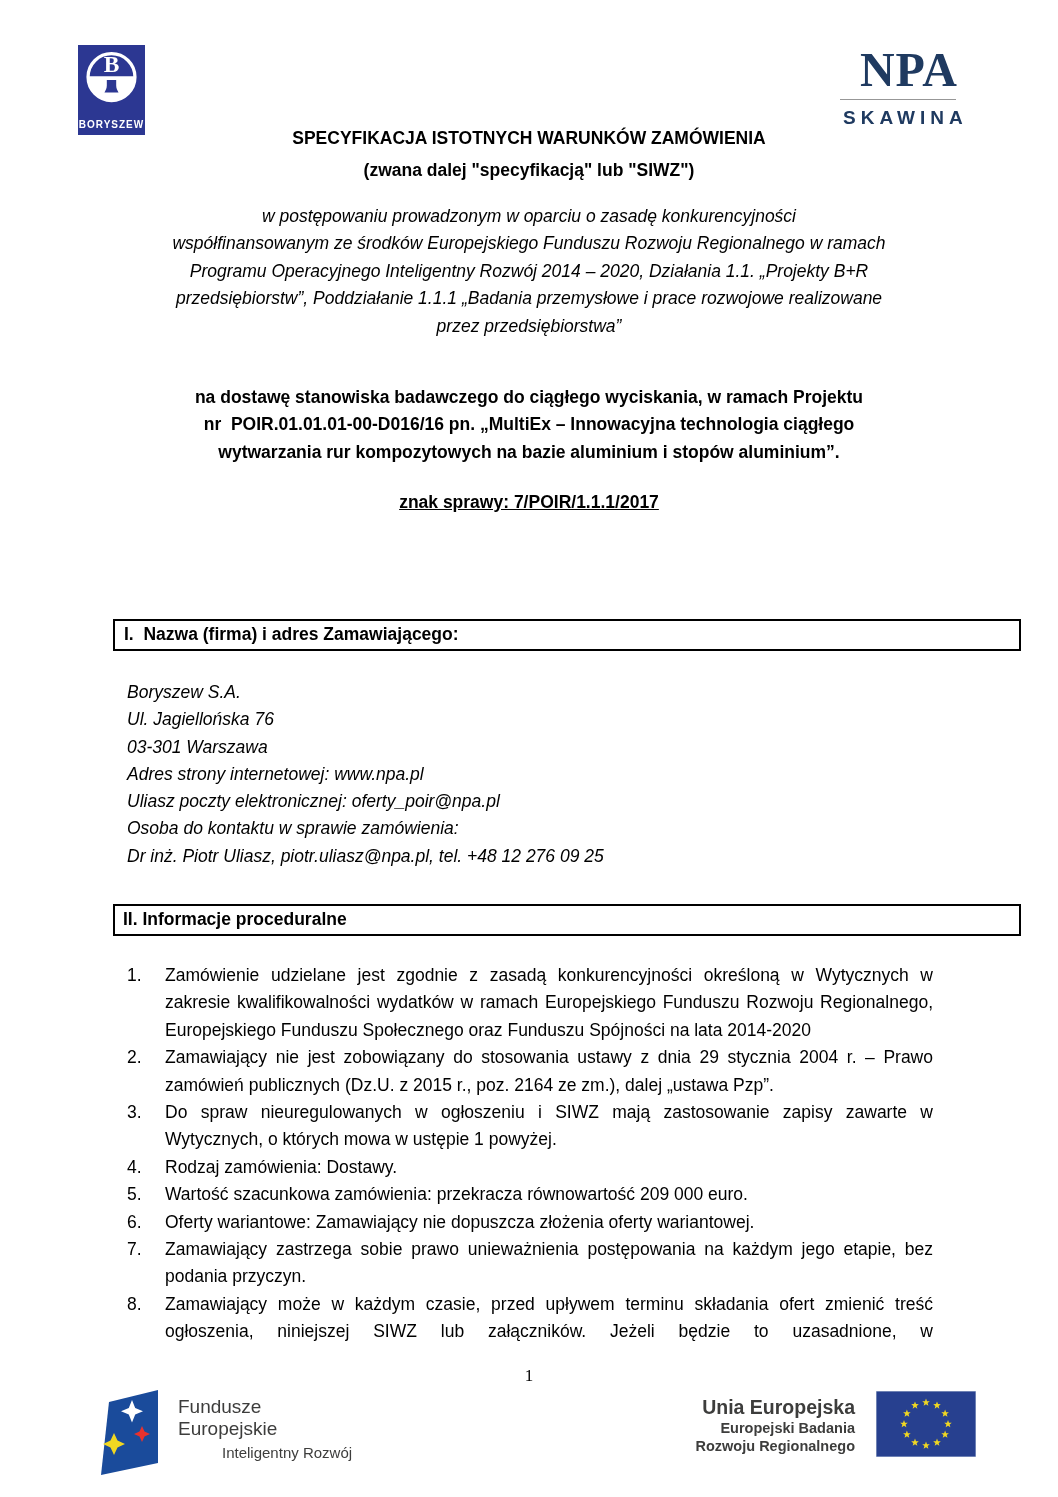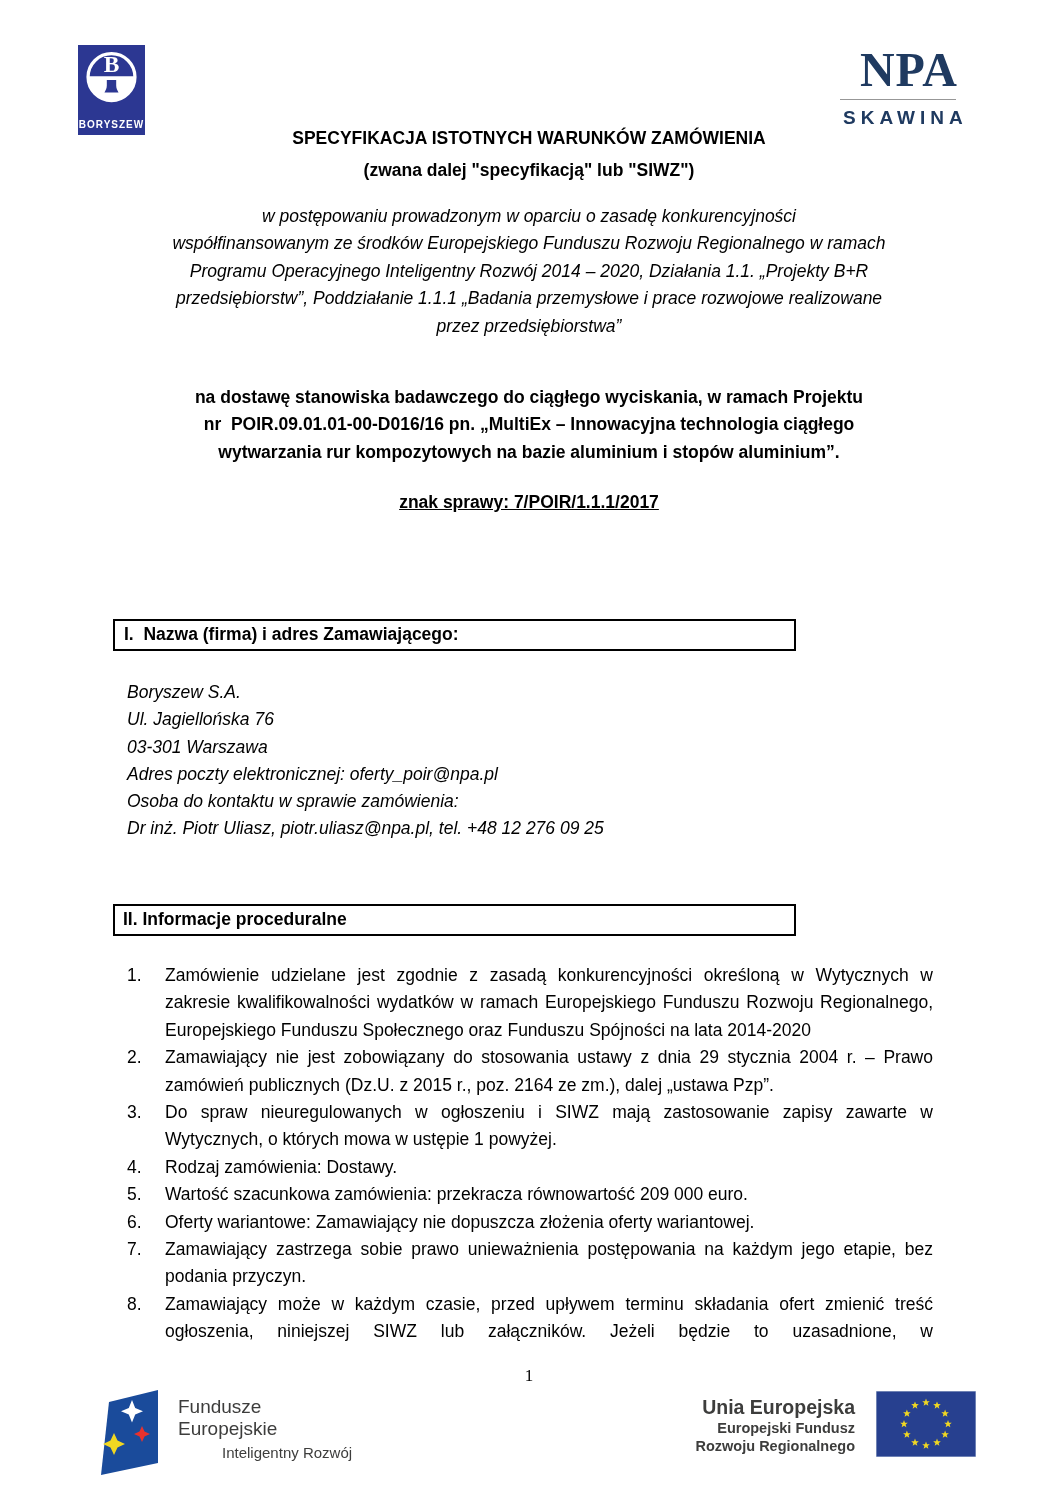--- a/index.html
+++ b/index.html
@@ -48,21 +48,21 @@
     position:absolute;top:384px;left:64px;right:64px;
     text-align:center;font-size:17.5px;line-height:27.4px;font-weight:bold;
     white-space:pre-wrap;
   }
   .case-number{
     position:absolute;top:492px;left:0;right:0;
     text-align:center;font-size:17.5px;font-weight:bold;text-decoration:underline;
   }
   
   .section-box{
-    position:absolute;left:113px;width:683px;box-sizing:border-box;
+    position:absolute;left:113px;width:908px;box-sizing:border-box;
     border:2px solid #000;padding:3px 9px 4px 9px;
     font-weight:bold;font-size:17.5px;white-space:pre-wrap;
     background:#fff;
   }
   .sec1{top:619px;}
   .sec2{top:904px;padding-left:8px;}
   
   .address{
     position:absolute;top:679px;left:127px;right:126px;
     font-size:17.5px;line-height:27.3px;font-style:italic;
@@ -121,31 +121,32 @@
     <div>(zwana dalej "specyfikacją" lub "SIWZ")</div>
   </div>
 
   <div class="intro">w postępowaniu prowadzonym w oparciu o zasadę konkurencyjności
 współfinansowanym ze środków Europejskiego Funduszu Rozwoju Regionalnego w ramach
 Programu Operacyjnego Inteligentny Rozwój 2014 – 2020, Działania 1.1. „Projekty B+R
 przedsiębiorstw”, Poddziałanie 1.1.1 „Badania przemysłowe i prace rozwojowe realizowane
 przez przedsiębiorstwa”</div>
 
   <div class="subject">na dostawę stanowiska badawczego do ciągłego wyciskania, w ramach Projektu
-nr  POIR.09.01.01-00-D016/16 pn. „MultiEx – Innowacyjna technologia ciągłego
+nr  POIR.01.01.01-00-D016/16 pn. „MultiEx – Innowacyjna technologia ciągłego
 wytwarzania rur kompozytowych na bazie aluminium i stopów aluminium”.</div>
 
   <div class="case-number">znak sprawy: 7/POIR/1.1.1/2017</div>
 
   <div class="section-box sec1">I.  Nazwa (firma) i adres Zamawiającego:</div>
   <div class="address">
     <div>Boryszew S.A.</div>
     <div>Ul. Jagiellońska 76</div>
     <div>03-301 Warszawa</div>
-    <div>Adres poczty elektronicznej: oferty_poir@npa.pl</div>
+    <div>Adres strony internetowej: www.npa.pl</div>
+    <div>Uliasz poczty elektronicznej: oferty_poir@npa.pl</div>
     <div>Osoba do kontaktu w sprawie zamówienia:</div>
     <div>Dr inż. Piotr Uliasz, piotr.uliasz@npa.pl, tel. +48 12 276 09 25</div>
   </div>
 
   <div class="section-box sec2">II. Informacje proceduralne</div>
   <div class="num-list">
     <div class="li">
       <span class="num">1.</span>
       <div class="txt">Zamówienie udzielane jest zgodnie z zasadą konkurencyjności określoną w Wytycznych w zakresie kwalifikowalności wydatków w ramach Europejskiego Funduszu Rozwoju Regionalnego, Europejskiego Funduszu Społecznego oraz Funduszu Spójności na lata 2014-2020</div>
     </div>
@@ -188,21 +189,21 @@
     <path d="M18,46 L21.5,53.5 L29,57 L21.5,60.5 L18,68 L14.5,60.5 L7,57 L14.5,53.5 Z" fill="var(--star-yellow,#f0d722)"></path>
   </svg>
   <div class="fe-logo-text">
     <div class="fe-line-main">Fundusze</div>
     <div class="fe-line-main">Europejskie</div>
     <div class="fe-line-sub">Inteligentny Rozwój</div>
   </div>
 
   <div class="ue-logo-text">
     <div class="ue-line-main">Unia Europejska</div>
-    <div class="ue-line-sub">Europejski Fundusz</div>
+    <div class="ue-line-sub">Europejski Badania</div>
     <div class="ue-line-sub">Rozwoju Regionalnego</div>
   </div>
   <svg class="eu-flag" width="100" height="66" viewBox="0 0 100 66">
     <defs>
       <path id="eustar" d="M0,-4 L1.0,-1.375 L3.804,-1.236 L1.617,0.525 L2.351,3.236 L0,1.7 L-2.351,3.236 L-1.617,0.525 L-3.804,-1.236 L-1.0,-1.375 Z" fill="var(--star-yellow,#f0d722)"></path>
     </defs>
     <rect x="0" y="0" width="100" height="66" fill="var(--eu-flag-blue,#27408f)" stroke="#b7c3d8" stroke-width="1"></rect>
     <use href="#eustar" transform="translate(50,11.5)"></use>
     <use href="#eustar" transform="translate(61,14.4)"></use>
     <use href="#eustar" transform="translate(69.1,22.5)"></use>

